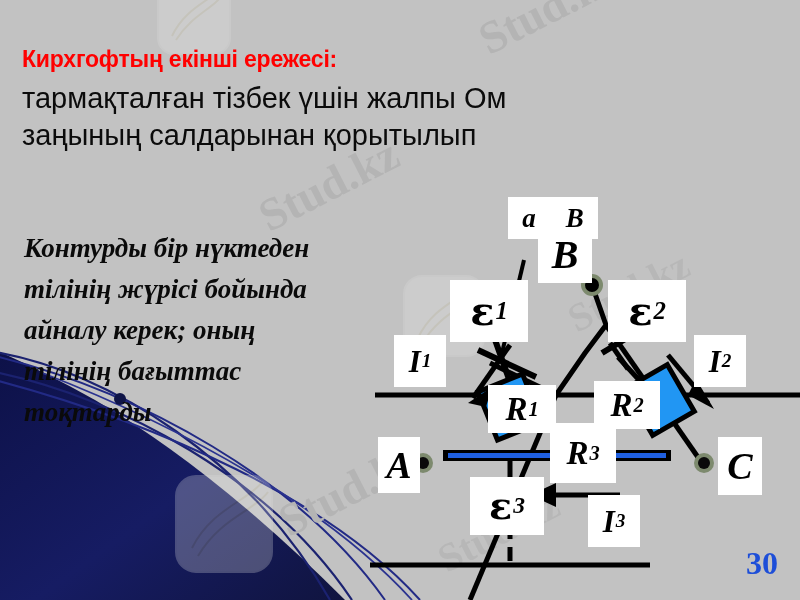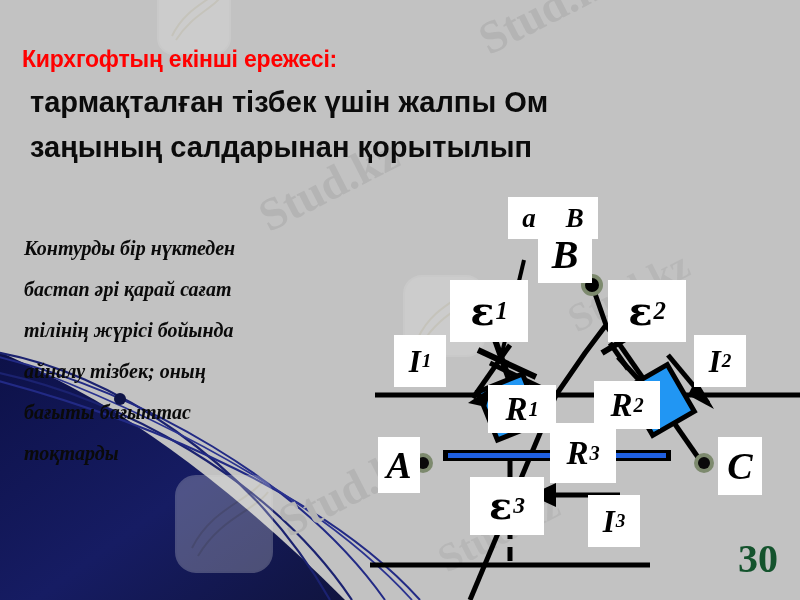--- a/index.html
+++ b/index.html
@@ -39,33 +39,33 @@
     font-size:23px;
     font-weight:bold;
     line-height:34px;
     letter-spacing:-0.2px;
     margin:0 0 4px 0;
     font-family:"Liberation Sans", sans-serif;
   }
   .title-black{
     color:#0b0b0b;
     font-size:29px;
-    font-weight:bold;
+    font-weight:normal;
     line-height:37px;
-    margin:8px;
+    margin:0;
     font-family:"Liberation Sans", sans-serif;
   }
 
   
   #note-block{
     position:absolute;left:24px;top:228px;width:400px;
     font-family:"Liberation Serif", serif;
     font-style:italic;
     font-weight:bold;
-    font-size:20px;
+    font-size:27px;
     line-height:41px;
     color:#0a0a0a;
   }
   #note-block div{white-space:nowrap;}
 
   
   #circuit{position:absolute;left:370px;top:195px;width:430px;height:405px;}
   #circuit svg{position:absolute;left:0;top:0;}
 
   
@@ -81,21 +81,21 @@
     align-items:center;
     justify-content:center;
     white-space:nowrap;
   }
   .lab .sub{font-size:0.62em;vertical-align:sub;font-style:italic;padding-left:1px;}
   .eps{font-style:normal;font-family:"DejaVu Serif", serif;font-weight:bold;}
 
   #pagenum{
     position:absolute;right:22px;bottom:18px;
     font-family:"Liberation Serif", serif;
-    font-weight:bold;font-size:40px;color:#14532d;margin-top:20px;
+    font-weight:bold;font-size:32px;color:#1d4ed8;margin-top:20px;
   }
 </style>
 </head>
 <body>
 
 <div id="slide">
 
   <svg class="deco" viewBox="0 0 800 600" width="800" height="600">
     <defs>
       <linearGradient id="navyg" x1="0" y1="0" x2="1" y2="1">
@@ -146,24 +146,23 @@
   <div class="wm" style="left:430px;top:540px;font-size:40px;transform:rotate(-27deg);opacity:.75;">Stud.kz</div>
 
   <div id="title-block">
     <div class="title-red">Кирхгофтың екінші ережесі:</div>
     <div class="title-black">тармақталған тізбек үшін жалпы Ом</div>
     <div class="title-black">заңының салдарынан қорытылып</div>
   </div>
 
   <div id="note-block">
     <div>Контурды бір нүктеден</div>
-    <div>бастап әрі қарай сағат</div>
     <div>тілінің жүрісі бойында</div>
-    <div>айналу тізбек; оның</div>
-    <div>бағыты бағыттас</div>
+    <div>айналу керек; оның</div>
+    <div>тілінің бағыттас</div>
     <div>тоқтарды</div>
   </div>
 
   <div id="circuit">
 
     <svg width="430" height="405" viewBox="0 0 430 405">
 
       <line x1="5" y1="200" x2="430" y2="200" stroke="#000" stroke-width="5"></line>
 
       <line x1="-10" y1="370" x2="280" y2="370" stroke="#000" stroke-width="5"></line>

